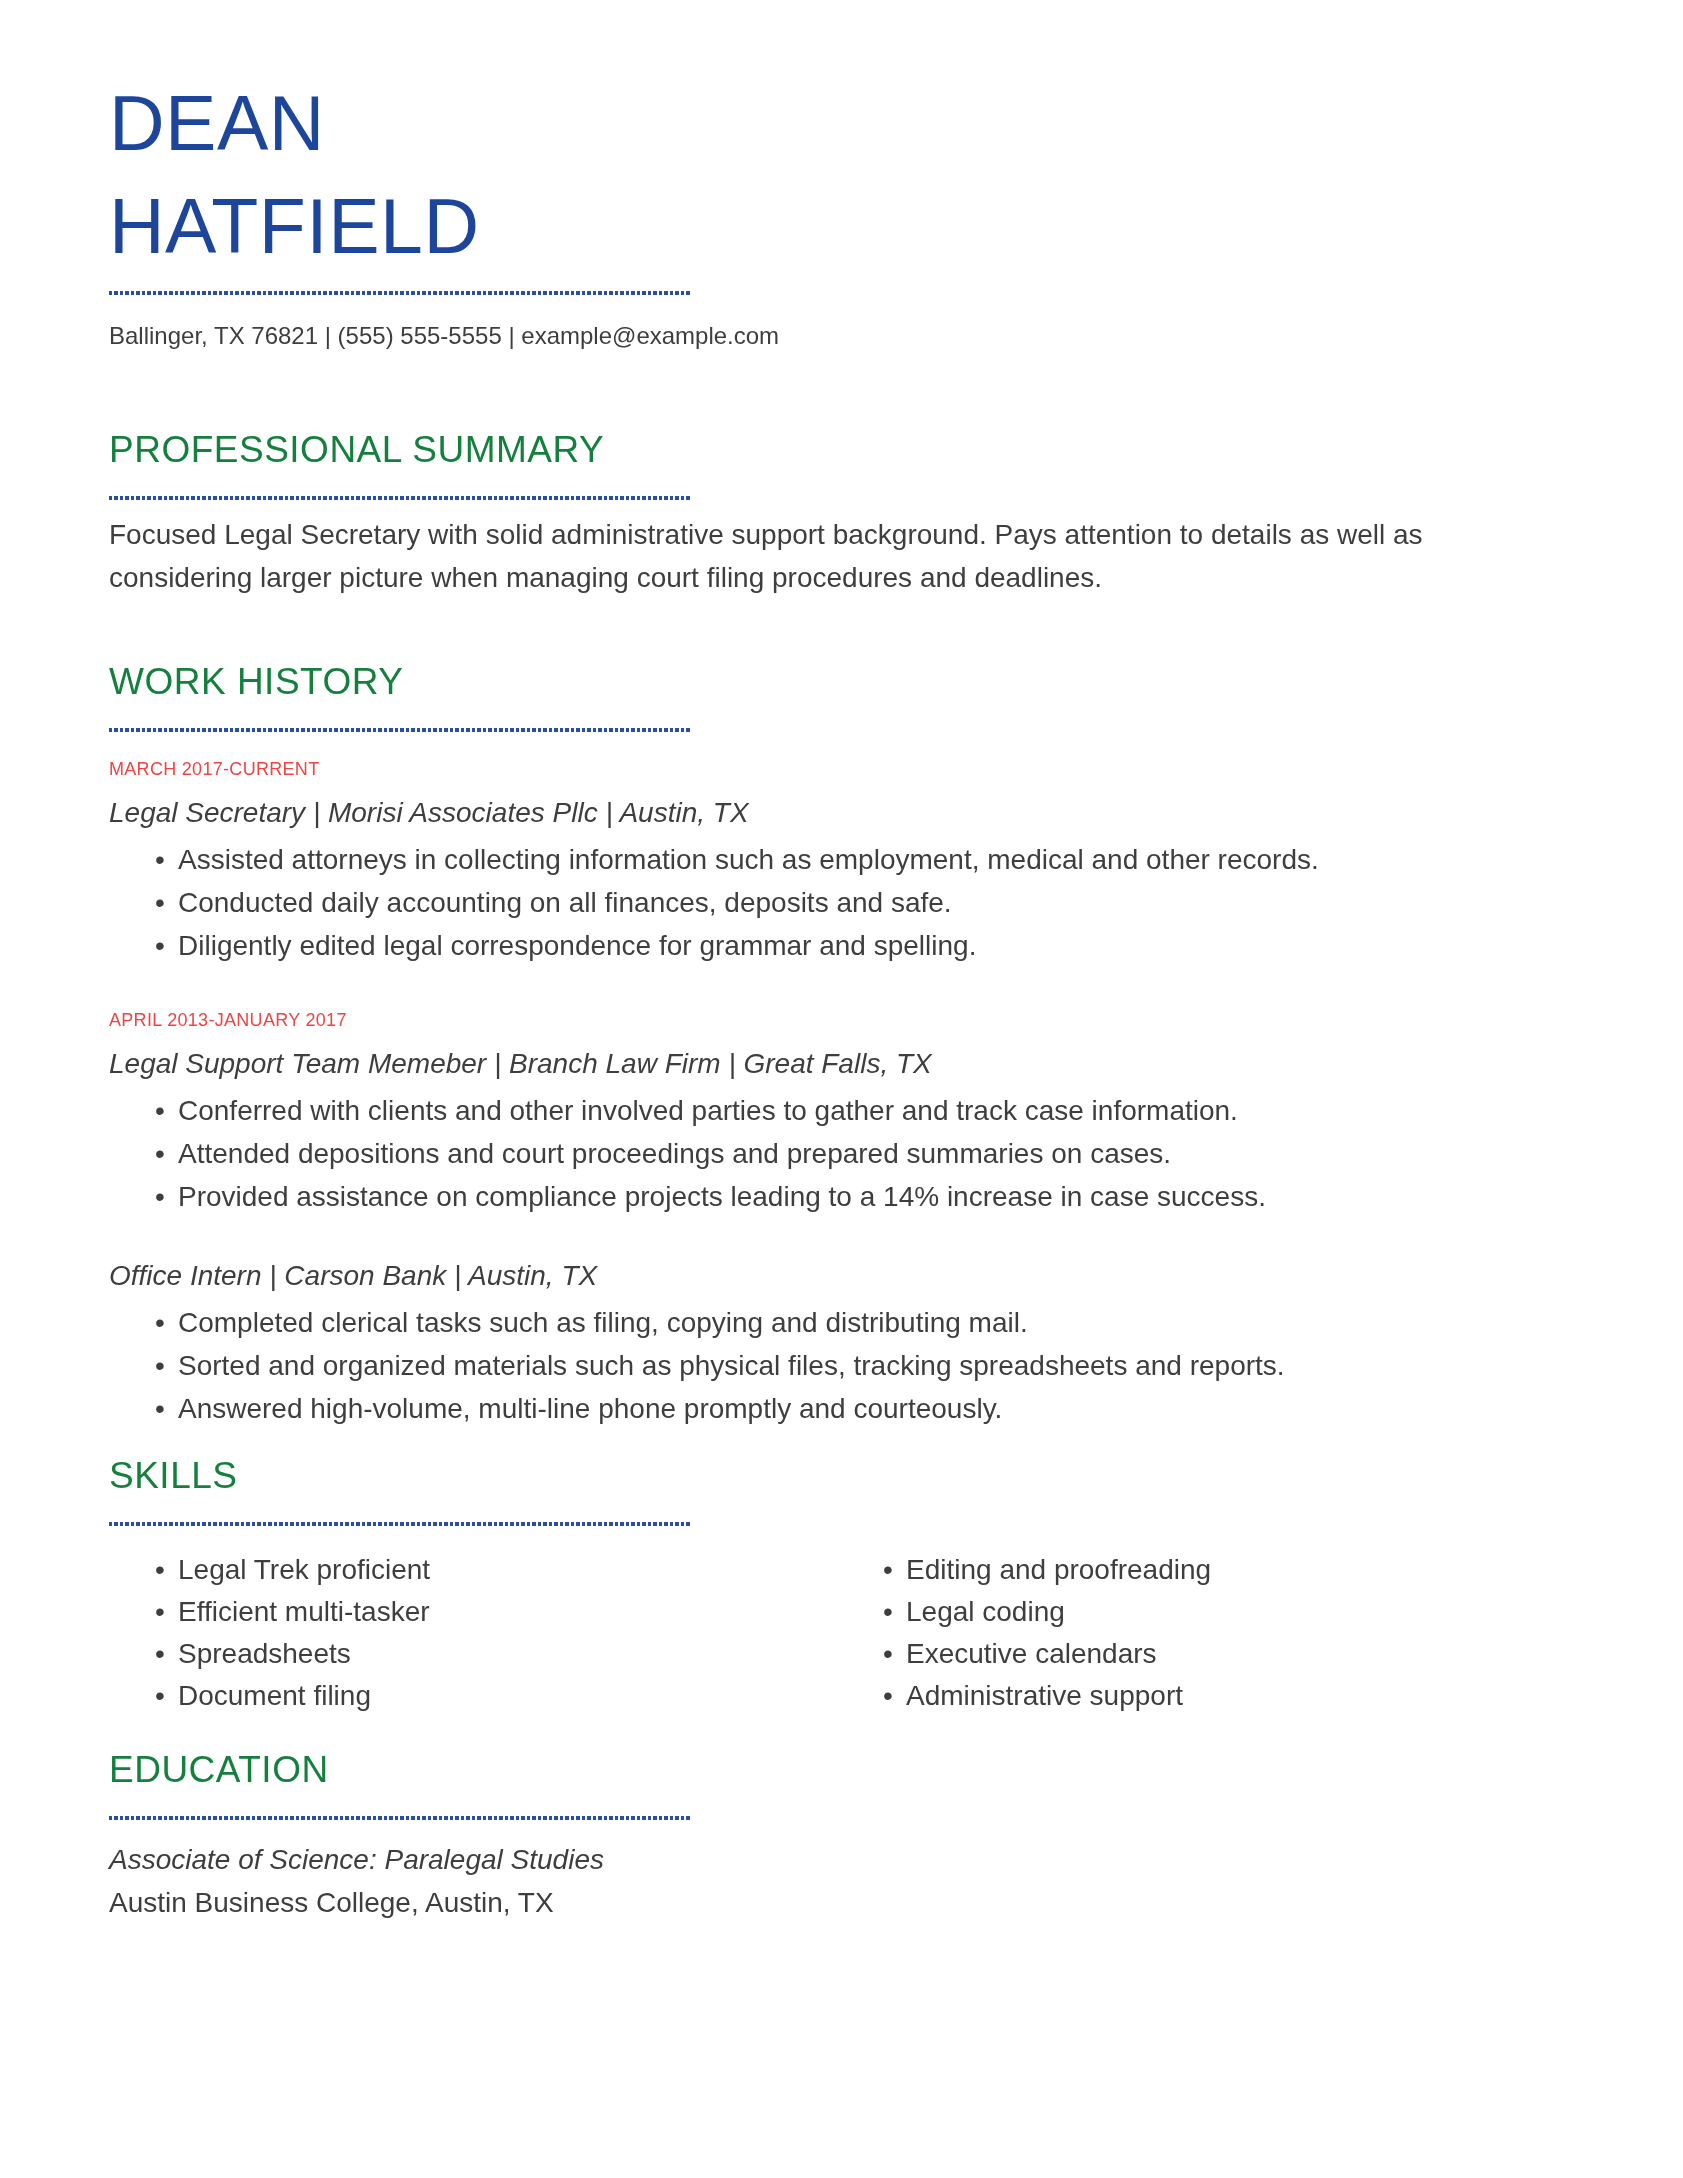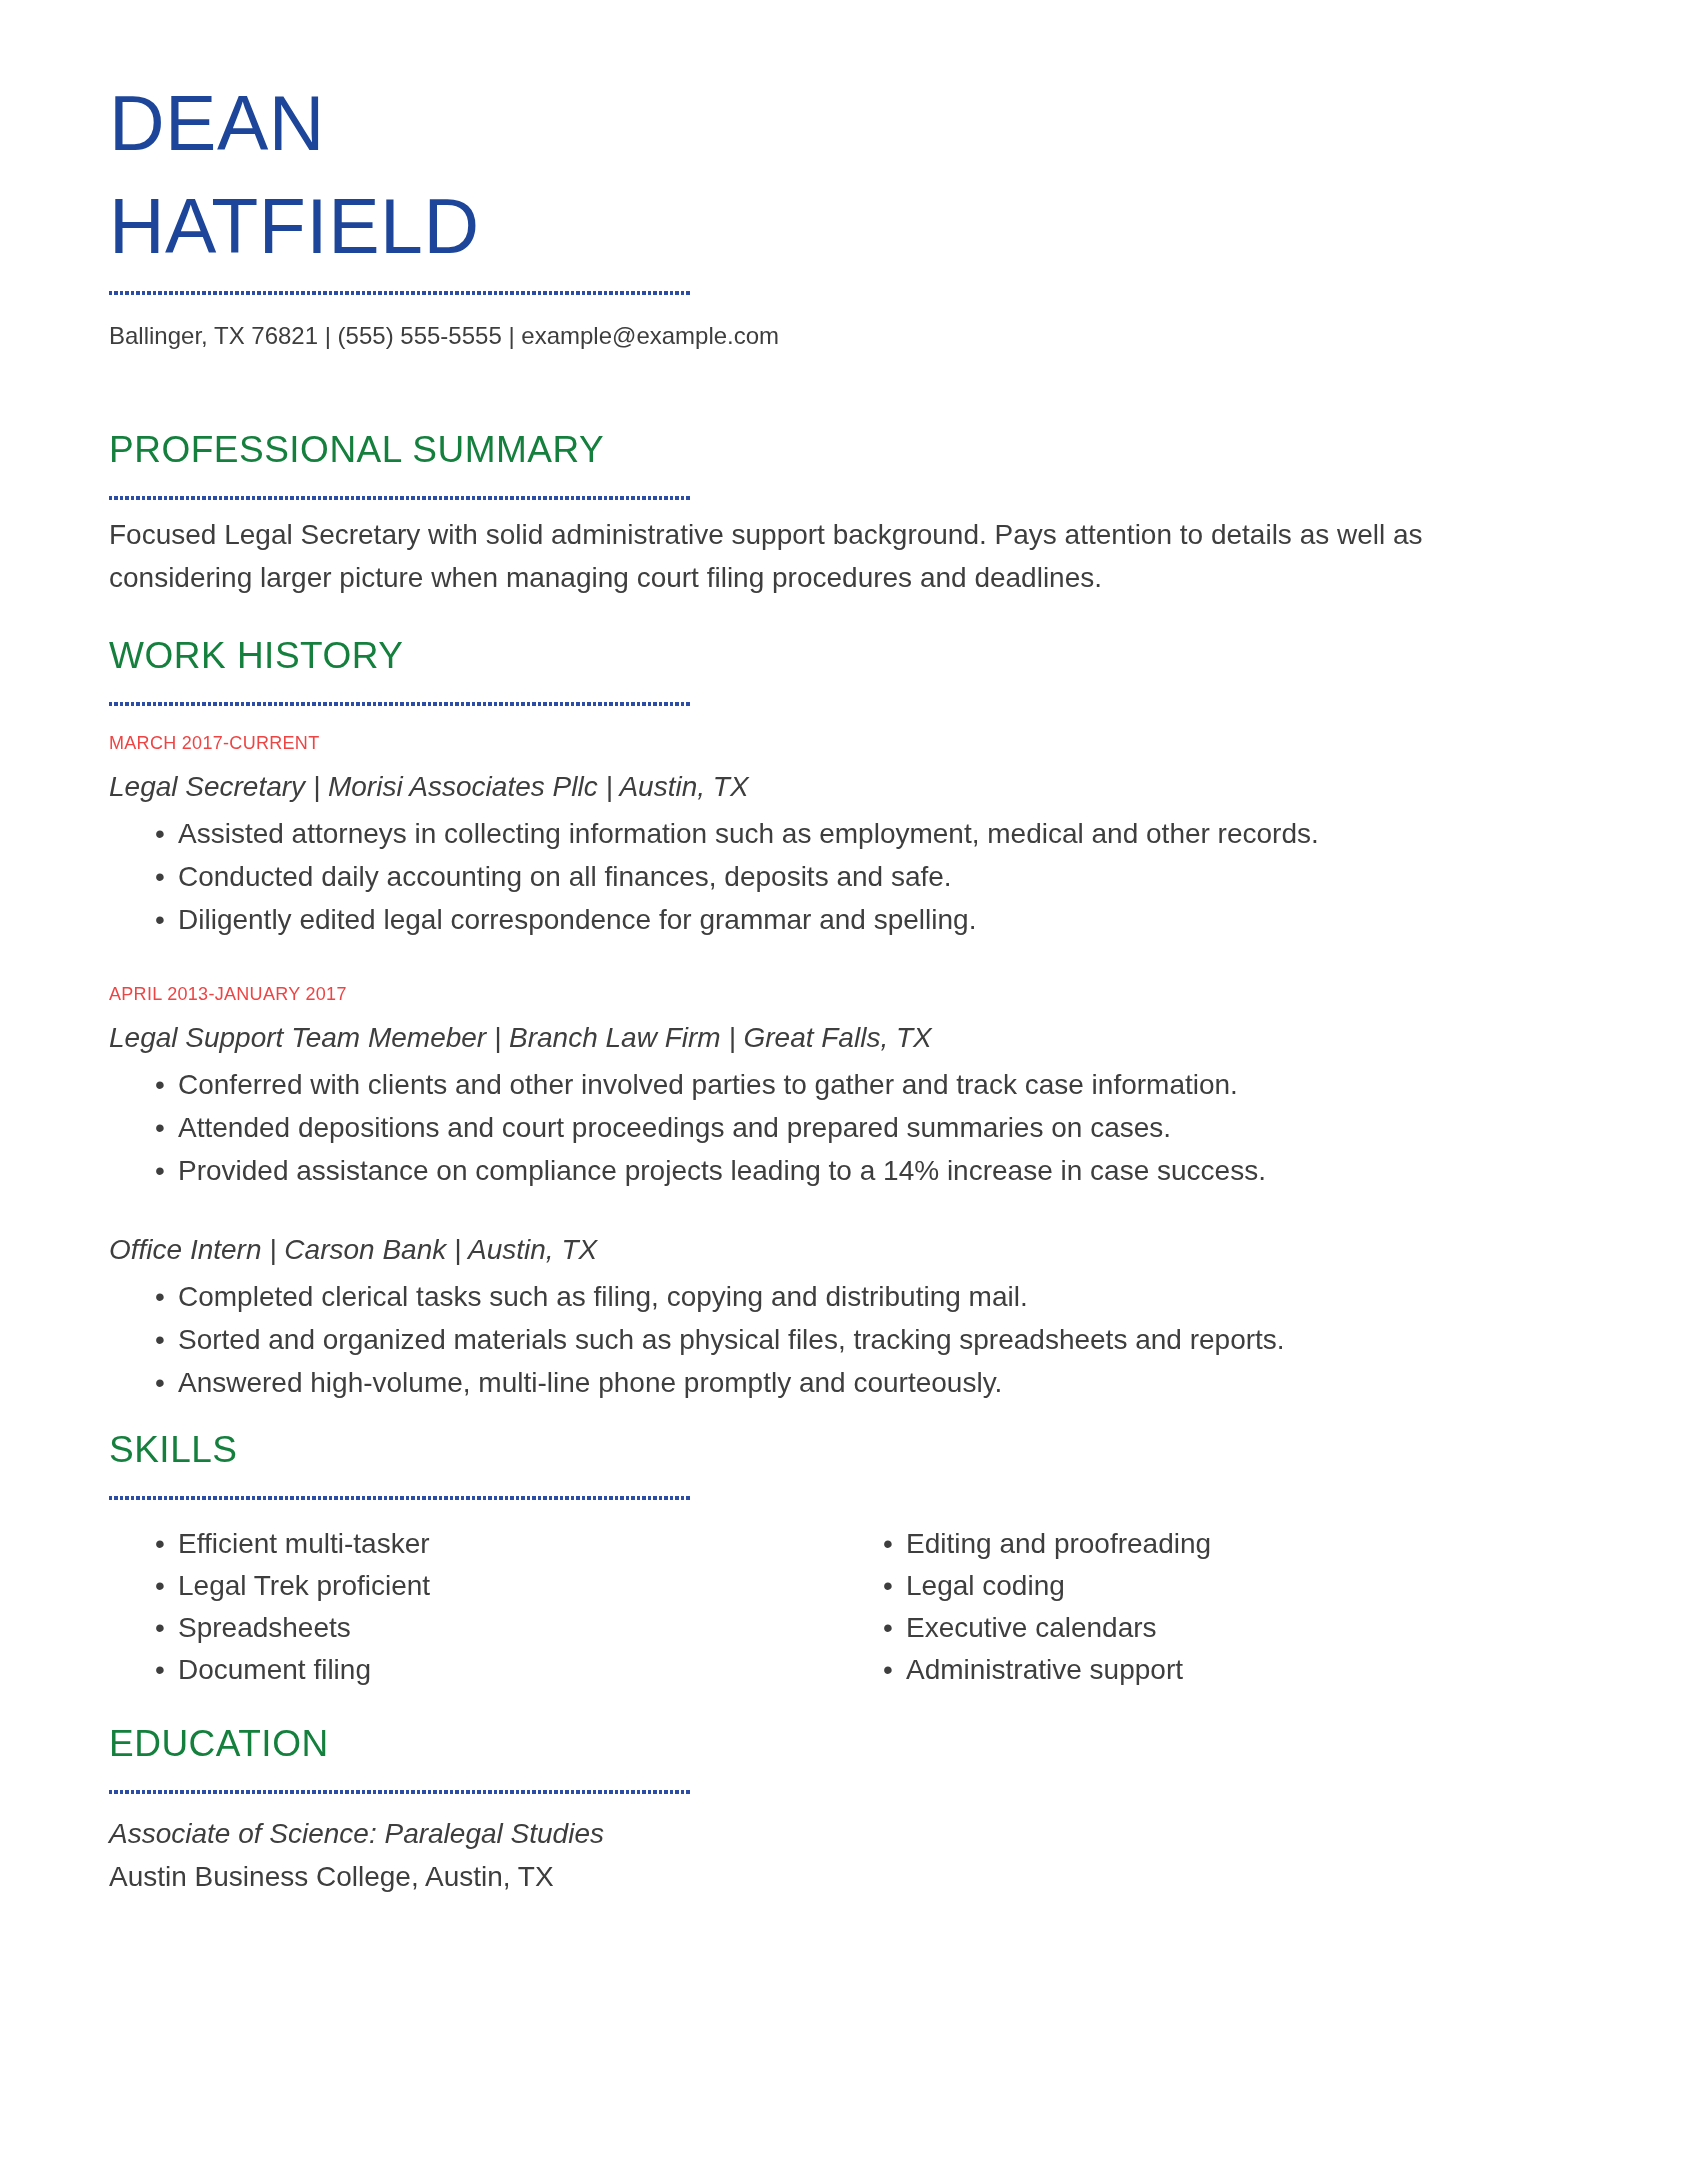--- a/index.html
+++ b/index.html
@@ -45,21 +45,21 @@
     line-height: 44px;
     letter-spacing: 0.5px;
   }
   .section-sep { margin-top: 24px; }
   .summary-section { margin-top: 73px; }
   .summary-text {
     margin-top: 13px;
     max-width: 1460px;
     line-height: 43px;
   }
-  .work-section { margin-top: 35px; }
+  .work-section { margin-top: 61px; }
   .jobs { margin-top: 20px; }
   .job + .job { margin-top: 36px; }
   .job-dates {
     color: #ef4444;
     font-size: 18px;
     line-height: 34px;
     letter-spacing: 0.3px;
   }
   .job-title {
     font-style: italic;
@@ -152,22 +152,22 @@
       </div>
 
     </div>
   </section>
 
   <section class="skills-section">
     <h2 class="section-heading">SKILLS</h2>
     <div class="dotsep section-sep"></div>
     <div class="skills-columns">
       <ul class="bullet-list skills-col-left">
+        <li>Legal Trek proficient</li>
         <li>Efficient multi-tasker</li>
-        <li>Legal Trek proficient</li>
         <li>Spreadsheets</li>
         <li>Document filing</li>
       </ul>
       <ul class="bullet-list skills-col-right">
         <li>Editing and proofreading</li>
         <li>Legal coding</li>
         <li>Executive calendars</li>
         <li>Administrative support</li>
       </ul>
     </div>

